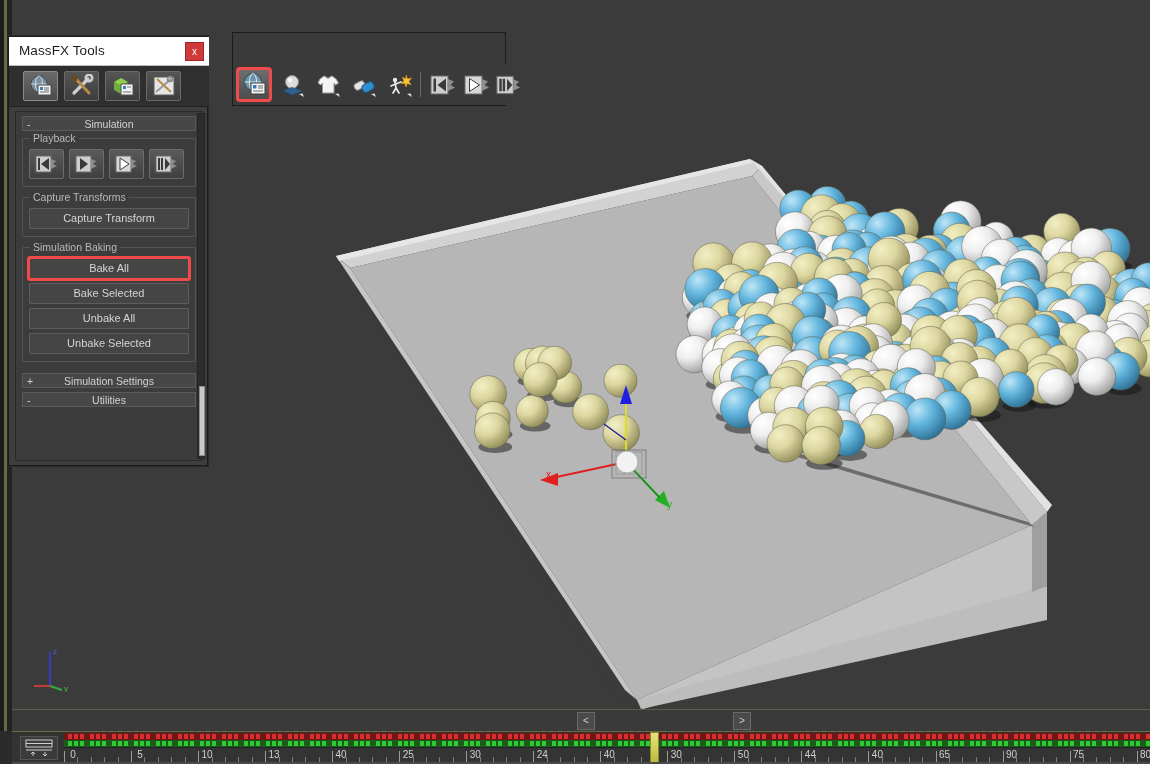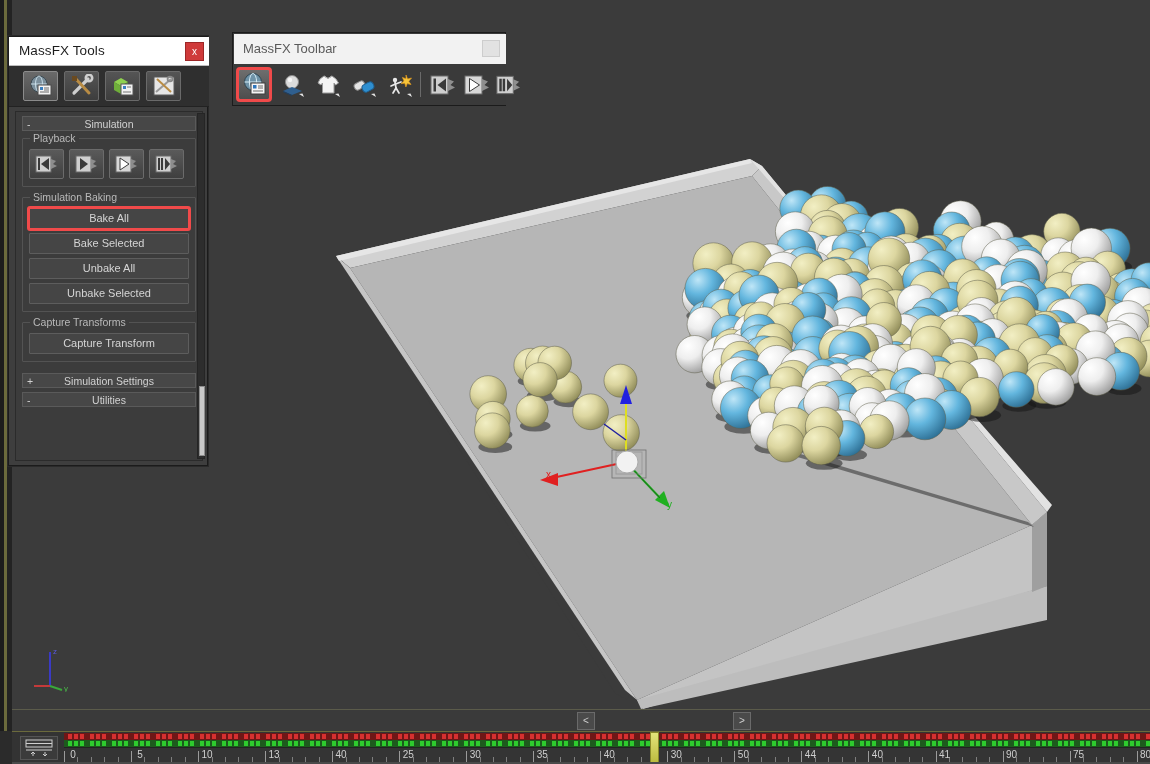--- a/index.html
+++ b/index.html
@@ -1185,54 +1185,50 @@
               <rect x="4" y="5" width="2" height="12" fill="#3a3a3a"></rect>
               <rect x="7" y="5" width="2" height="12" fill="#3a3a3a"></rect>
               <polygon points="11,5 16,11 11,17" fill="#3a3a3a"></polygon>
               <path d="M17 6 l5 2 -3 3 4 2 -6 3 z" fill="#8c8c8c"></path>
             </svg>
           </div>
         </div>
       </div>
 
       <div class="grp" style="margin-top:10px">
+        <span class="grp-label">Capture Transforms</span>
+        <button class="maxbtn">Capture Transform</button>
+      </div>
+
+      <div class="grp" style="margin-top:10px">
         <span class="grp-label">Simulation Baking</span>
         <button class="maxbtn hl">Bake All</button>
         <button class="maxbtn">Bake Selected</button>
         <button class="maxbtn">Unbake All</button>
         <button class="maxbtn">Unbake Selected</button>
       </div>
 
-      <div class="grp" style="margin-top:10px">
-        <span class="grp-label">Capture Transforms</span>
-        <button class="maxbtn">Capture Transform</button>
-      </div>
-
       <div class="rollout-hdr" style="margin-top:11px">
         <span class="pm">+</span>
         <span>Simulation Settings</span>
       </div>
 
       <div class="rollout-hdr" style="margin-top:4px">
         <span class="pm">-</span>
         <span>Utilities</span>
       </div>
 
     </div>
 
     <div id="panel-scroll">
       <div id="panel-thumb"></div>
     </div>
   </div>
 
   <div id="massfx-toolbar">
-    <div id="tb-titlebar">
-      <span id="tb-title">MassFX Toolbar</span>
-      <div id="tb-minbtn"></div>
-    </div>
     <div id="tb-icons">
 
       <div class="tbi sel" style="left:4px">
         <svg width="27" height="26" viewBox="0 0 27 26">
           <circle cx="12" cy="10" r="8.5" fill="#6f93a8" stroke="#2e4552" stroke-width="1"></circle>
           <ellipse cx="12" cy="10" rx="3.6" ry="8.5" fill="none" stroke="#d6ecf6" stroke-width="1"></ellipse>
           <line x1="3.5" y1="10" x2="20.5" y2="10" stroke="#d6ecf6" stroke-width="1"></line>
           <rect x="10" y="11" width="14" height="11" fill="#f6f6f6" stroke="#3c3c3c" stroke-width="1"></rect>
           <rect x="12" y="13" width="3.5" height="3.5" fill="#2f76bb"></rect>
           <line x1="17" y1="14" x2="22" y2="14" stroke="#6a6a6a" stroke-width="1"></line>
@@ -2014,27 +2010,27 @@
         <div class="tick minor" style="left: 1045.8px;"></div>
         <div class="tick minor" style="left: 1059.2px;"></div>
         <div class="tick major" style="left: 1072.6px;"></div>
         <div class="rlabel" style="left: 9px;">0</div>
         <div class="rlabel" style="left: 76px;">5</div>
         <div class="rlabel" style="left: 143.1px;">10</div>
         <div class="rlabel" style="left: 210.1px;">13</div>
         <div class="rlabel" style="left: 277.1px;">40</div>
         <div class="rlabel" style="left: 344.2px;">25</div>
         <div class="rlabel" style="left: 411.2px;">30</div>
-        <div class="rlabel" style="left: 478.3px;">35</div>
+        <div class="rlabel" style="left: 478.3px;">24</div>
         <div class="rlabel" style="left: 545.3px;">40</div>
         <div class="rlabel" style="left: 612.3px;">30</div>
         <div class="rlabel" style="left: 679.4px;">50</div>
         <div class="rlabel" style="left: 746.4px;">44</div>
         <div class="rlabel" style="left: 813.4px;">40</div>
-        <div class="rlabel" style="left: 880.5px;">41</div>
+        <div class="rlabel" style="left: 880.5px;">65</div>
         <div class="rlabel" style="left: 947.5px;">90</div>
         <div class="rlabel" style="left: 1014.6px;">75</div>
         <div class="rlabel" style="left: 1081.6px;">80</div>
       </div>
     <div id="playhead" style="left: 637.9px;"></div>
     <div id="tb-bottomline"></div>
   </div>
 
 </div>
 

